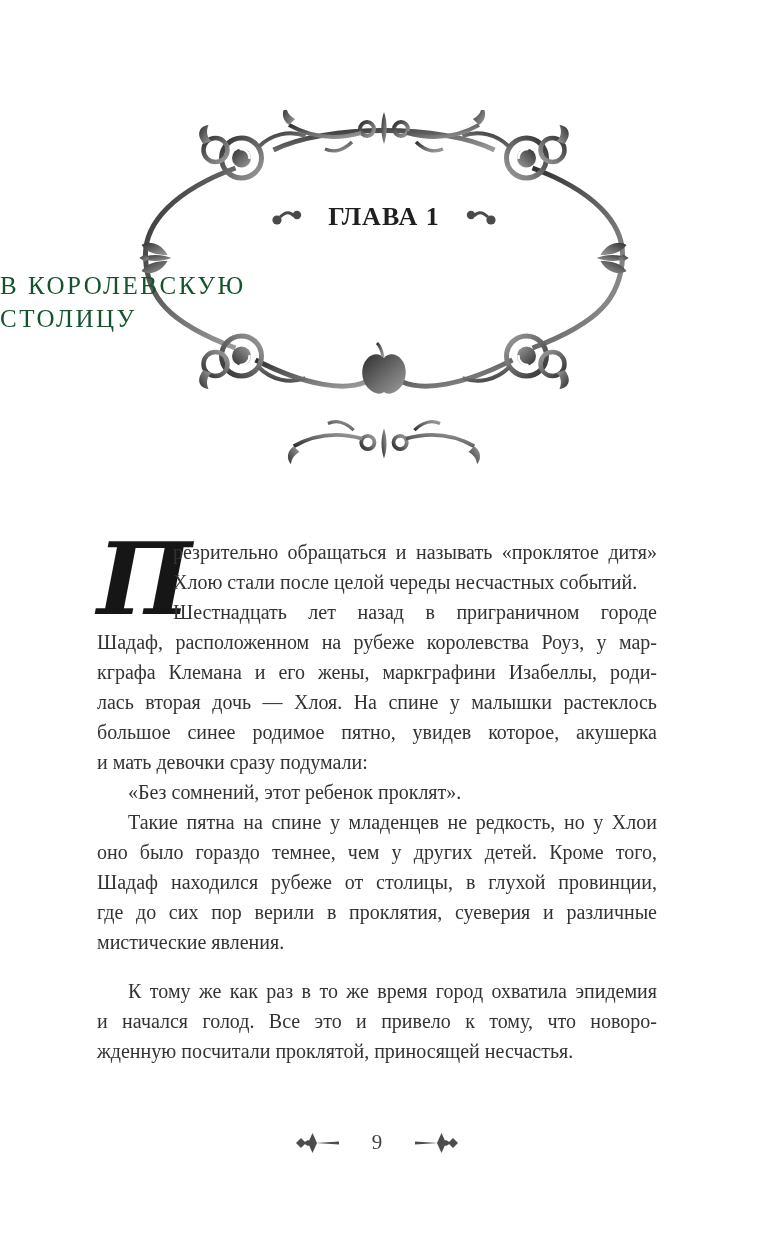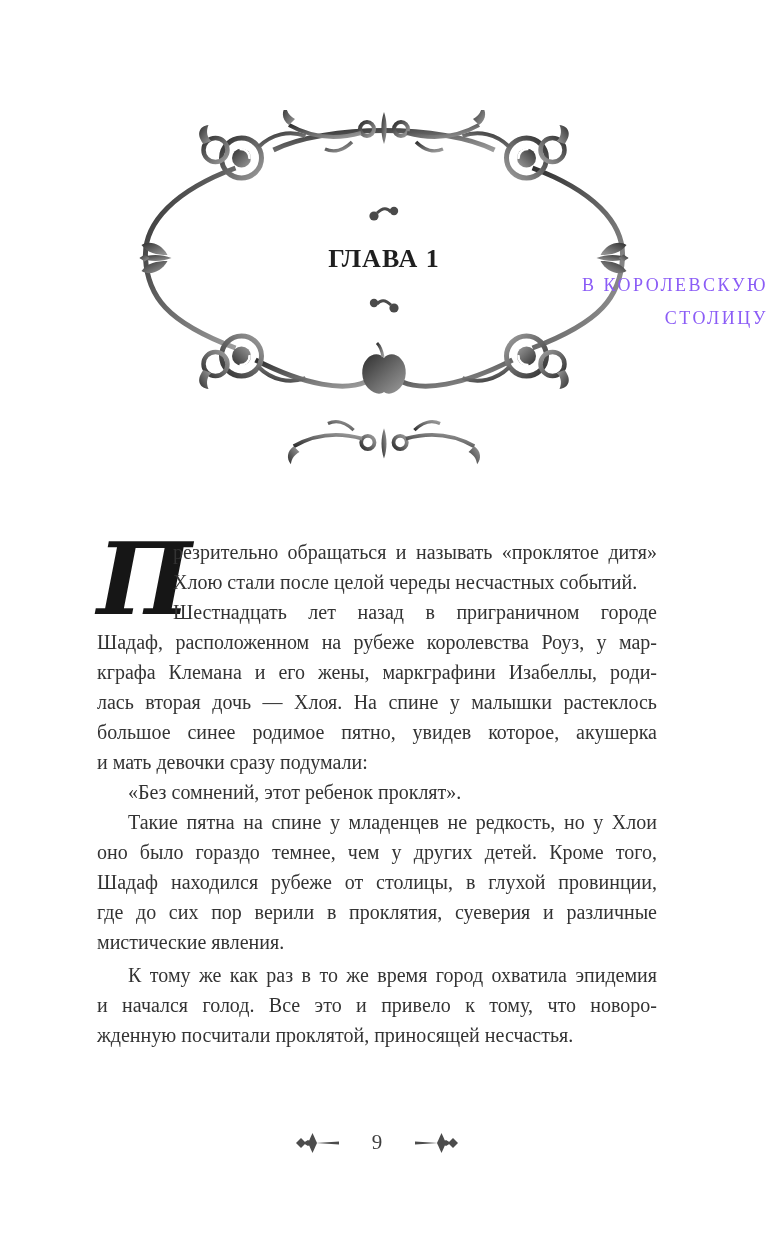--- a/index.html
+++ b/index.html
@@ -8,41 +8,41 @@
     font-family:"Liberation Serif","DejaVu Serif",serif; overflow:hidden;
   }
 
   
   .frame-wrap { position:absolute; top:110px; left:50%; transform:translateX(-50%); width:505px; height:358px; }
   .frame-wrap svg { display:block; }
 
   
   .chapter-label-row {
     position:absolute; top:204px; left:0; width:100%;
-    display:flex; align-items:center; justify-content:center; gap:24px;flex-direction:column;
+    display:flex; align-items:center; justify-content:center; gap:24px;
   }
   .chapter-label {
     font-size:26px; font-weight:bold; letter-spacing:1px; color:#1f1f1f; line-height:1;
   }
   .chapter-title {
     position:absolute; top:269px; left:0; width:100%;
-    text-align:right; font-size:18px; letter-spacing:2.5px; color:#8b5cf6; line-height:33px;
+    text-align:left; font-size:25px; letter-spacing:2.5px; color:#14532d; line-height:33px;
   }
 
   
   .body-text {
     position:absolute; top:537px; left:97px; width:560px;
     font-size:20px; line-height:30px; color:#333333;
   }
   .dropcap {
     float:left; width:76px; height:90px;
     font-family:"DejaVu Serif",serif; font-style:italic; font-weight:bold;
     font-size:100px; line-height:84px; color:#161616;
   }
-  .para.spaced { margin-top:3px; }
+  .para.spaced { margin-top:19px; }
   .line { text-align:justify; text-align-last:justify; }
   .line.last { text-align-last:auto; }
   .para.indent .line:first-child { text-indent:31px; }
 
   
   .footer {
     position:absolute; top:1131px; left:97px; width:560px;
     display:flex; align-items:center; justify-content:center; gap:32px;
   }
   .page-number { font-size:21px; color:#3f3f3f; line-height:1; padding-bottom:2px; }

